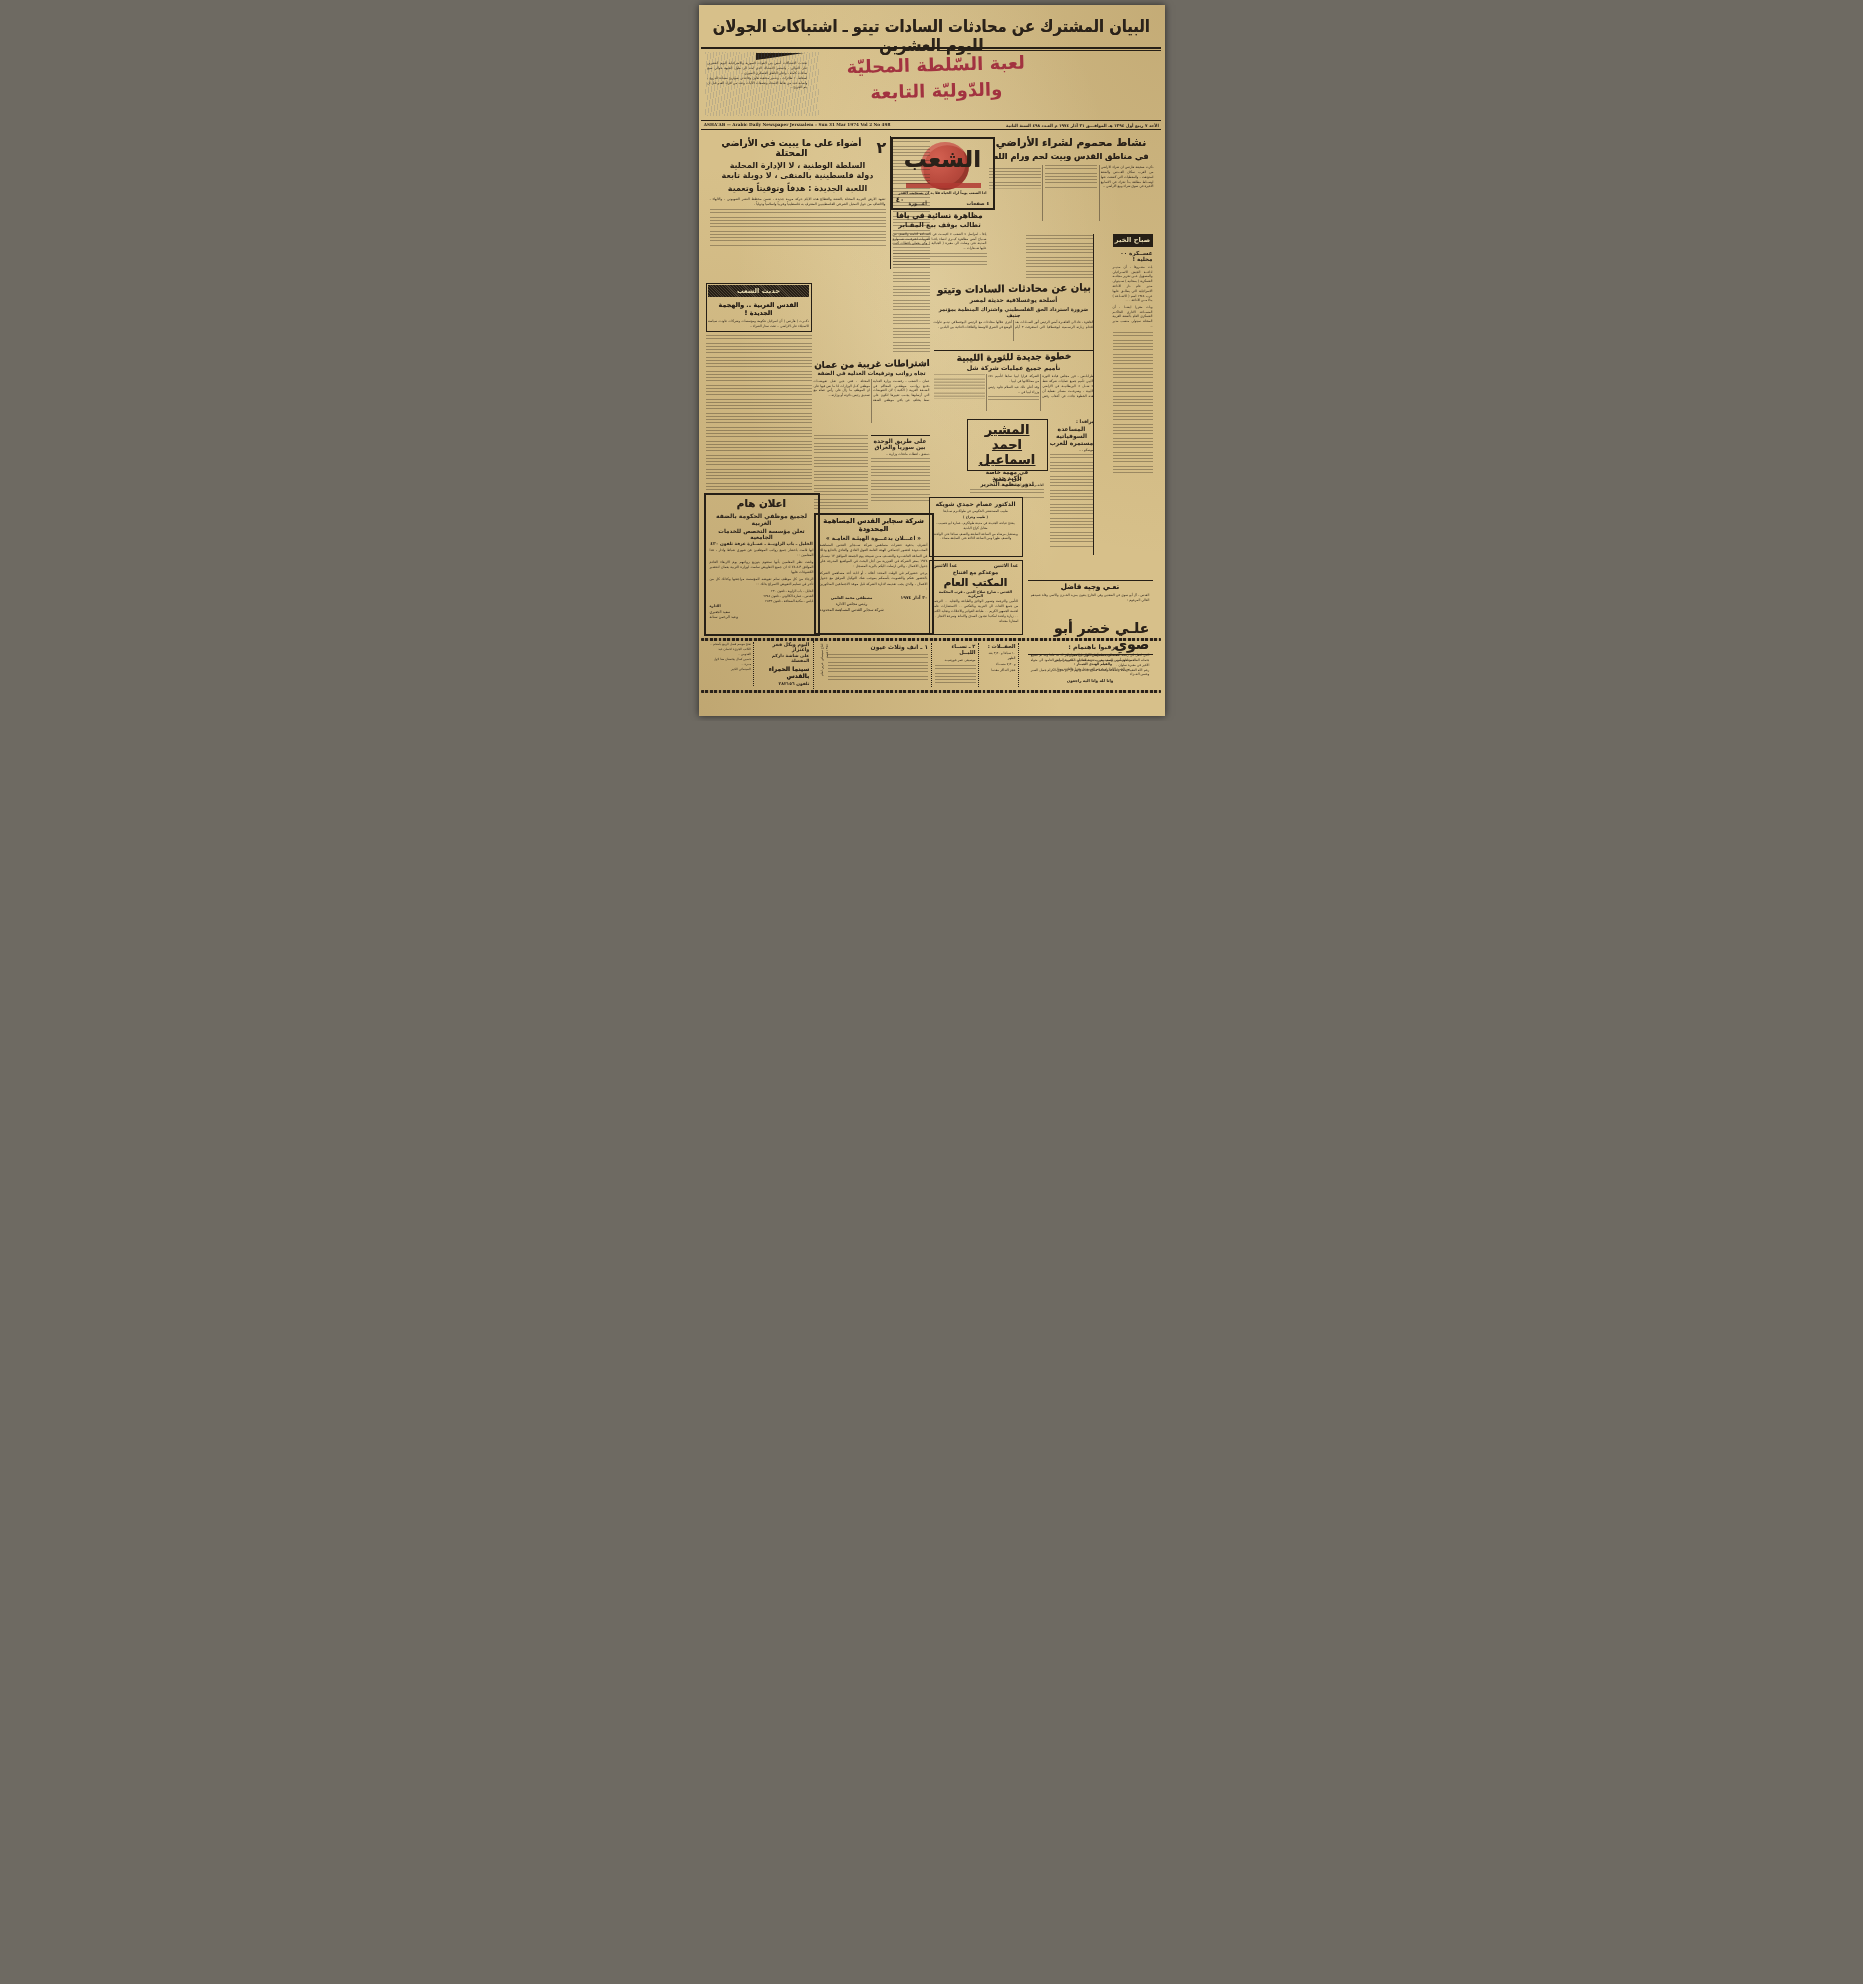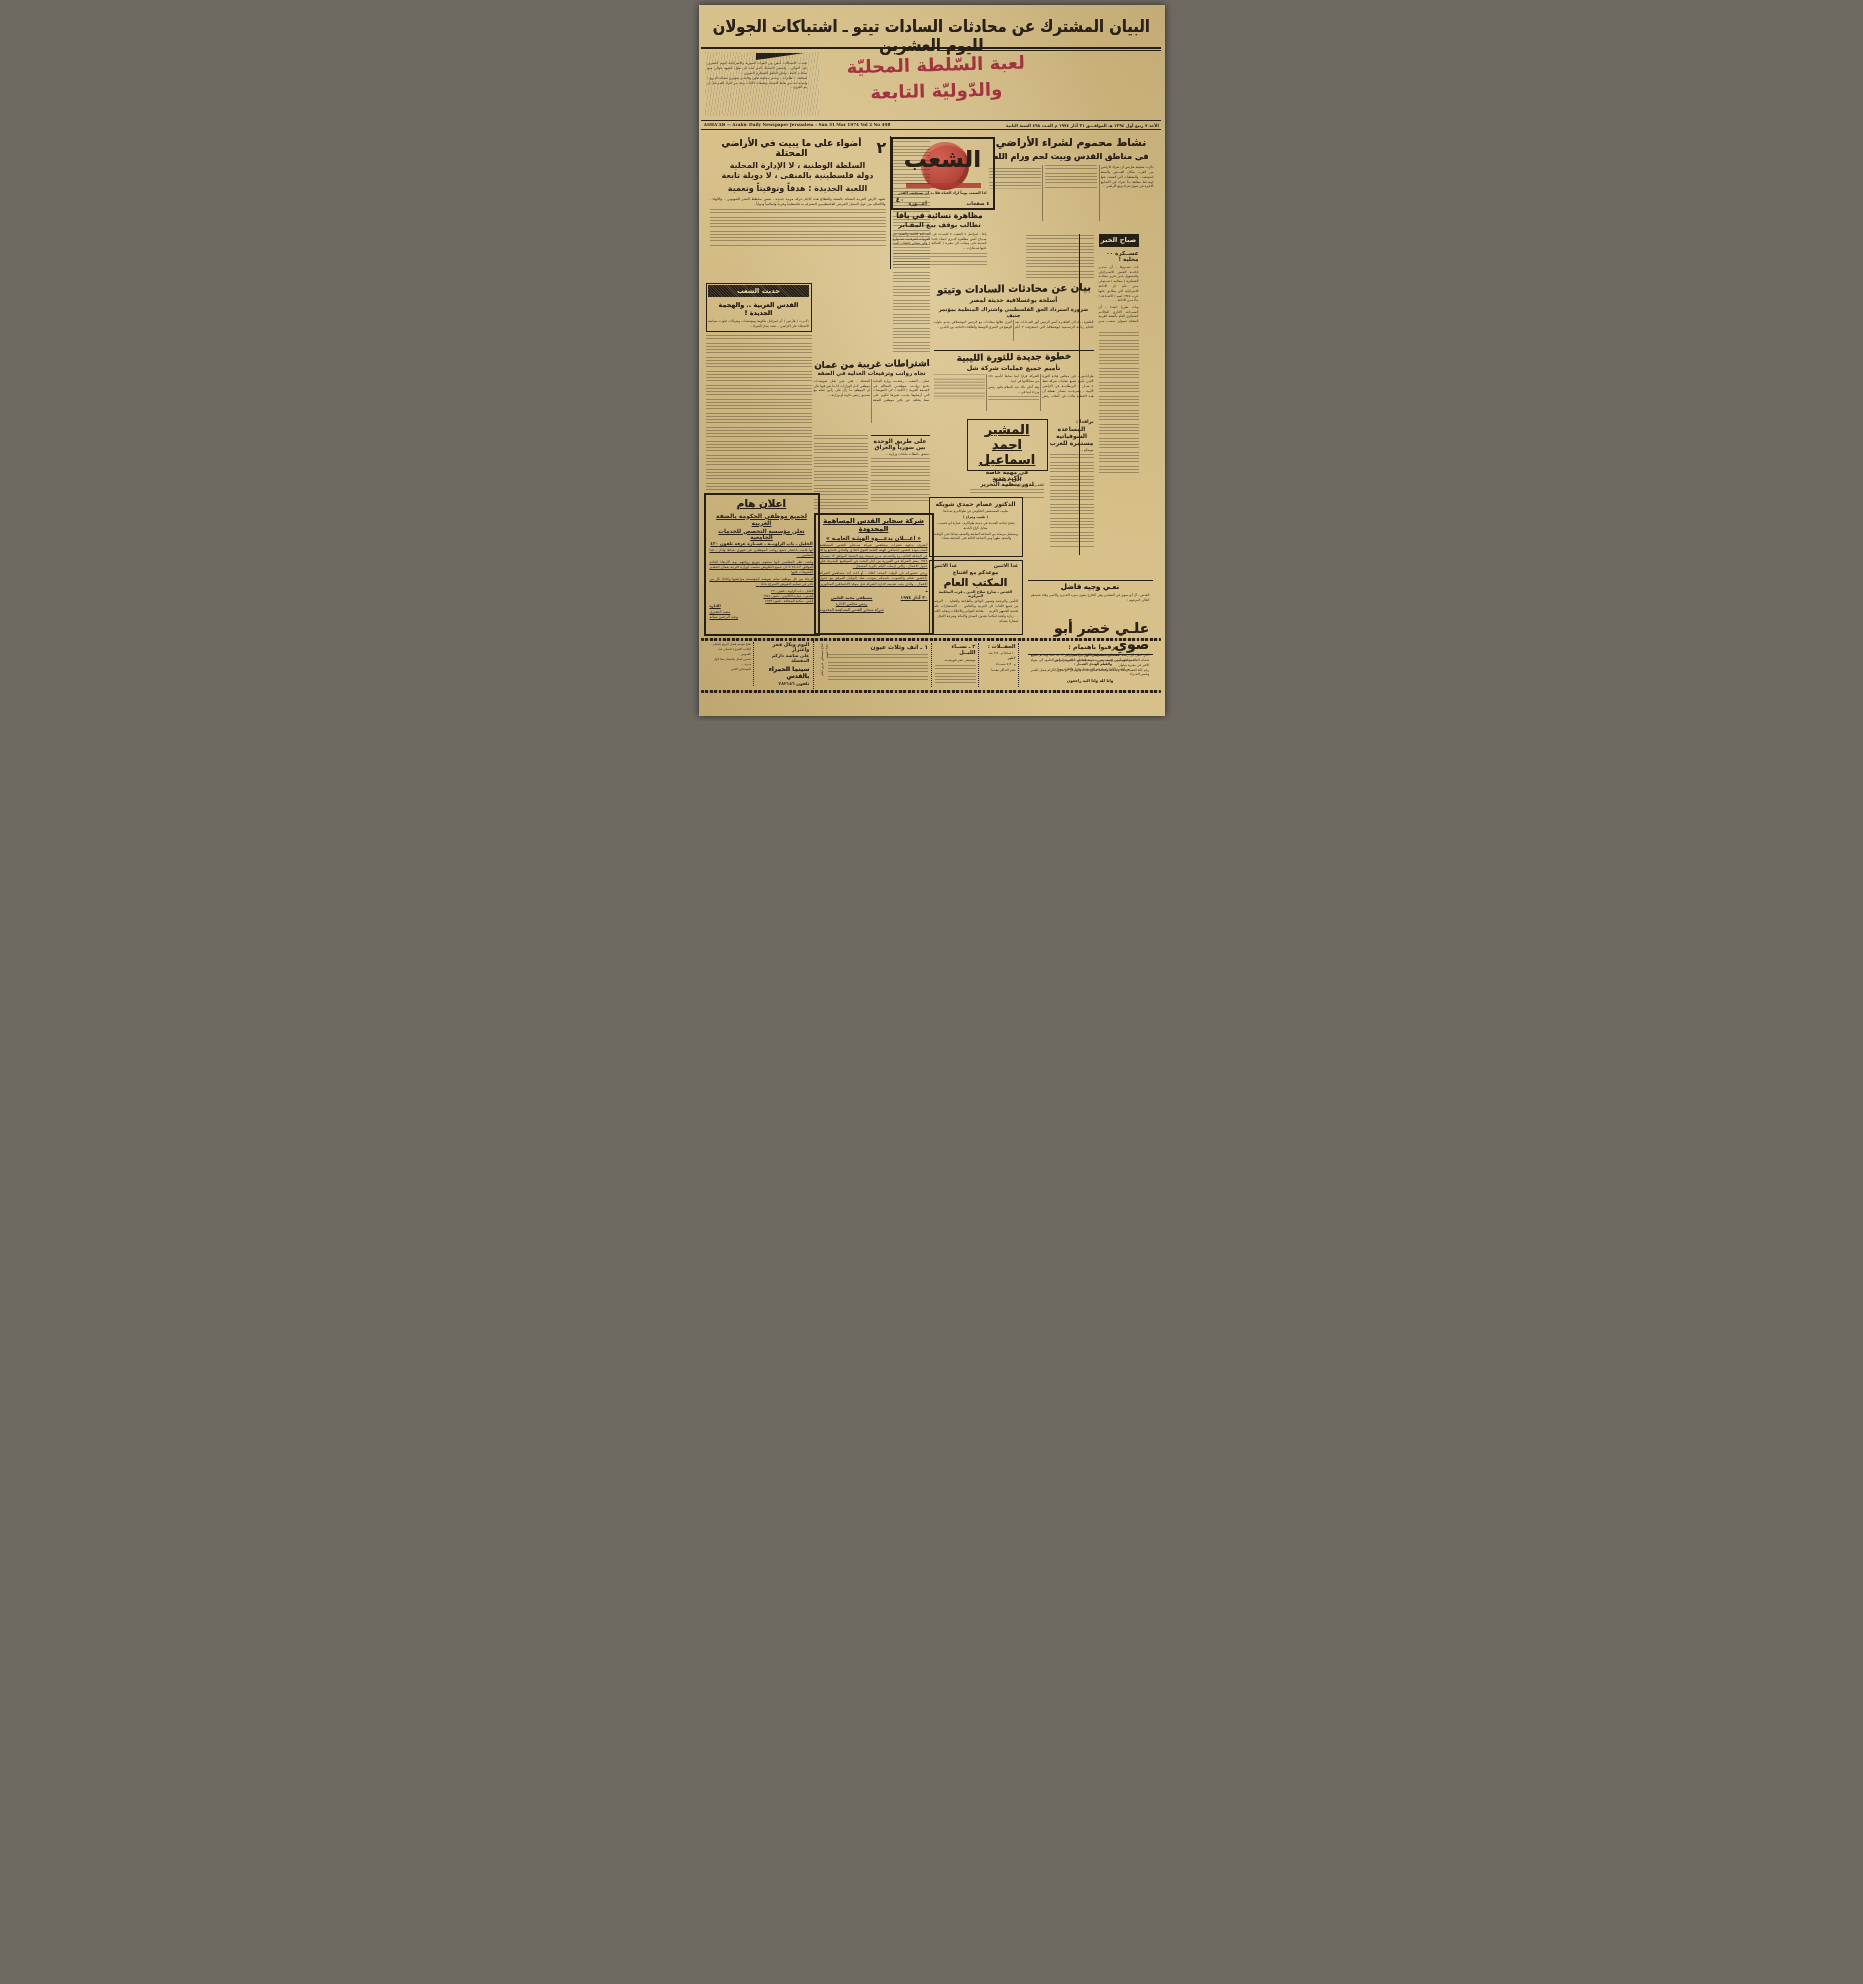--- a/index.html
+++ b/index.html
@@ -16,21 +16,21 @@
   .c{position:absolute;box-sizing:border-box;}
   .gh{background-image:repeating-linear-gradient(to bottom,rgba(42,34,26,.45) 0 0.8px,rgba(42,34,26,0) 0.8px 2.8px);opacity:.75;}
   .hand{background-image:repeating-linear-gradient(98deg,rgba(78,98,128,.20) 0 0.8px,rgba(78,98,128,0) 0.8px 2.8px);filter:blur(0.1px);}
   .ctr{text-align:center;}
   .just{text-align:justify;}
   .b{font-weight:bold;}
   .rule{background:#261f16;}
   .chain{height:2.8px;background:repeating-linear-gradient(90deg,#2a221a 0 2.8px,rgba(42,34,26,.15) 2.8px 4.4px);border-radius:0.8px;}
   .box1{border:0.8px solid #261f16;}
   .box2{border:1.2px double #261f16;}
-  .box3{border:0.8px solid #261f16;outline:0.8px solid #261f16;outline-offset:0.8px;text-decoration:underline;}
+  .box3{border:0.8px solid #261f16;outline:0.8px solid #261f16;outline-offset:0.8px;}
   .sm{font-size:3.4px;line-height:1.55;}
   .xs{font-size:3.2px;line-height:1.5;}
   .cols2{column-count:2;column-gap:3.2px;column-rule:0.4px solid rgba(42,34,26,.45);}
   .cols3{column-count:3;column-gap:3.2px;column-rule:0.4px solid rgba(42,34,26,.45);}
   .red{color:#a23340;}
   .headline-shadow{text-shadow:0 0 0.4px rgba(30,20,10,.7);}
   .globe{
     position:absolute;border-radius:50%;
     background:radial-gradient(circle at 35% 35%, #d4574b, #b13a32 60%, #9c2f28);
     box-shadow:inset -3.2px -4px 0 rgba(122,28,22,.55), inset 2.4px 3.2px 0 rgba(236,160,140,.35);
@@ -94,21 +94,21 @@
     </div>
   </div>
 
   <div class="c" style="right:178px;top:206px;width:94px;height:71px;">
     <div class="ctr b headline-shadow" style="font-size:7.5px;">مظاهرة نسائية في يافا</div>
     <div class="ctr b" style="font-size:6.7px;margin-top:1.6px;">تطالب بوقف بيع المقـابر</div>
     <div class="xs just" style="margin-top:2.4px;">يافا ـ لمراسل « الشعب » اقيمــت في الســاعة الثامنة والنصف من صــباح أمس مظاهرة كبــرى لنساء يافــا العربيات اخترقــت شـــوارع المدينة حتى وصلت الى مقبرة ( الجبالية ) وكن يحملن يافطات كتبت عليها شــعارات ..</div>
     <div class="gh" style="height:13.5px;margin-top:1.6px;"></div>
   </div>
 
-  <div class="c" style="right:26px;top:229px;width:60px;height:321px;border-left:0.8px solid #261f16;padding-left:19px;">
+  <div class="c" style="right:12px;top:229px;width:60px;height:321px;border-left:0.8px solid #261f16;padding-left:19px;">
     <div class="titlebox ctr b" style="height:13.5px;line-height:13.5px;font-size:6.7px;">صباح الخير</div>
     <div class="b" style="font-size:5.6px;margin-top:3.2px;">عســكرة ٠٠ محلية !</div>
     <div class="xs just" style="margin-top:2.4px;">بات معــروفا ، أن مديــر اذاعــة الجيش الاســرائيلي والمسؤول عــن تحرير مجلتــه العسكرية ( بمحانيه ) ســيتولى مدير عام دار الاذاعة الاسرائيلية التي يطلــق عليها عرب ١٩٤٨ اسم ( الاشــاعة ) بدلا مــن الاذاعة ٠٠٠</div>
     <div class="xs just" style="margin-top:1.6px;">وبات مقررا ايضــا ، أن المســاعد الاداري للحاكــم العسكري العام بالضفة الغربية المحتلة سيتولى منصب مدير ..</div>
     <div class="gh" style="height:143px;margin-top:3.2px;"></div>
   </div>
 
   <div class="c gh" style="right:71px;top:230px;width:68px;height:45px;"></div>
 
   <div class="c" style="right:71px;top:278px;width:160px;height:65px;">

